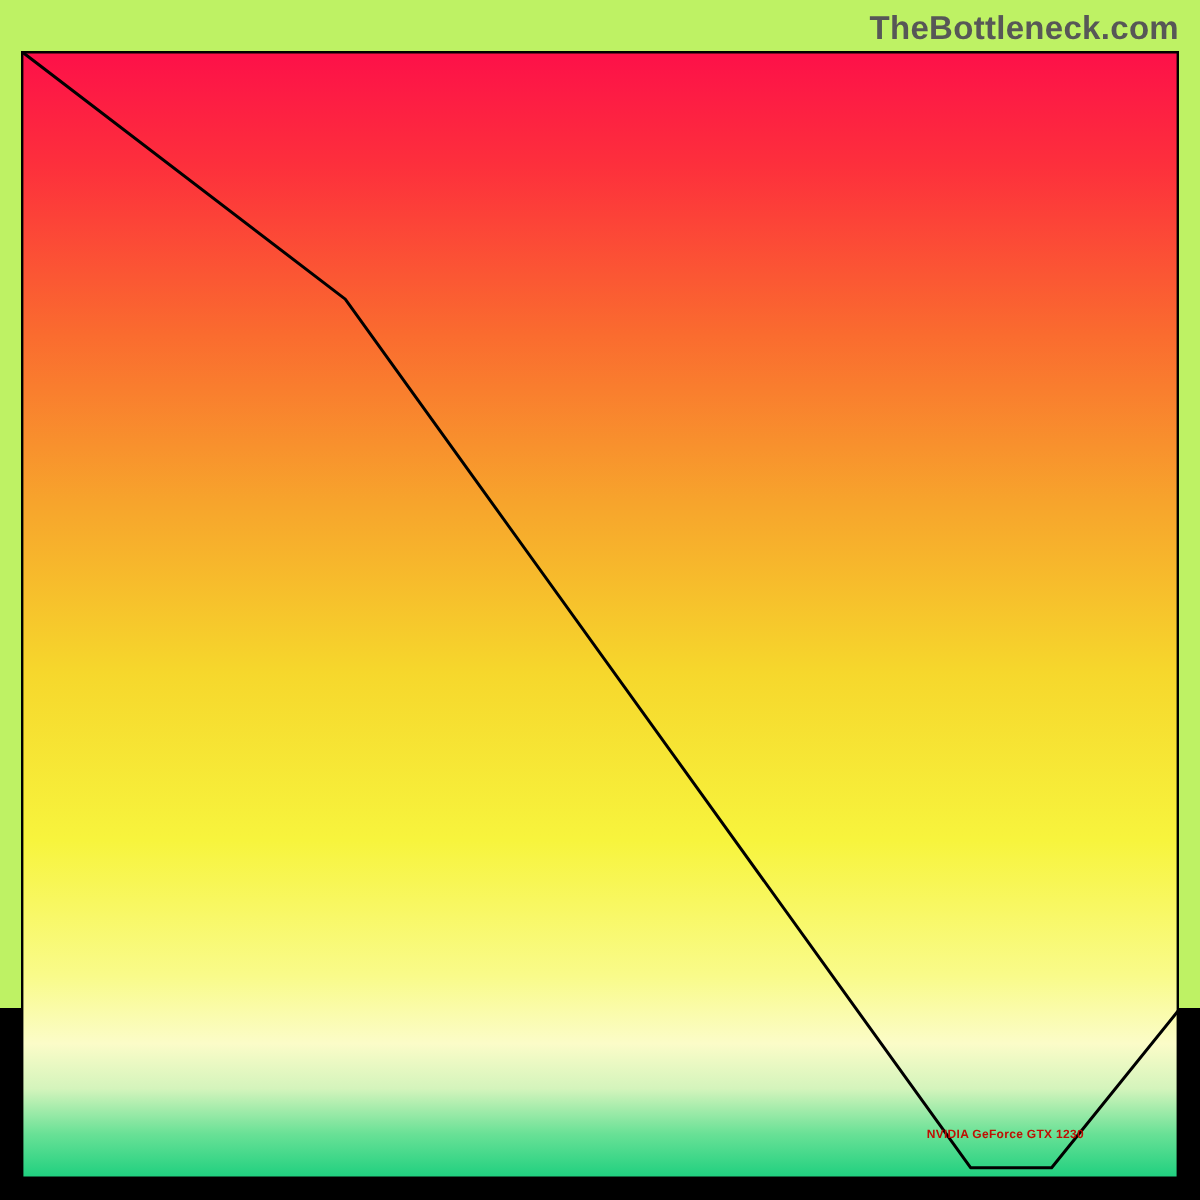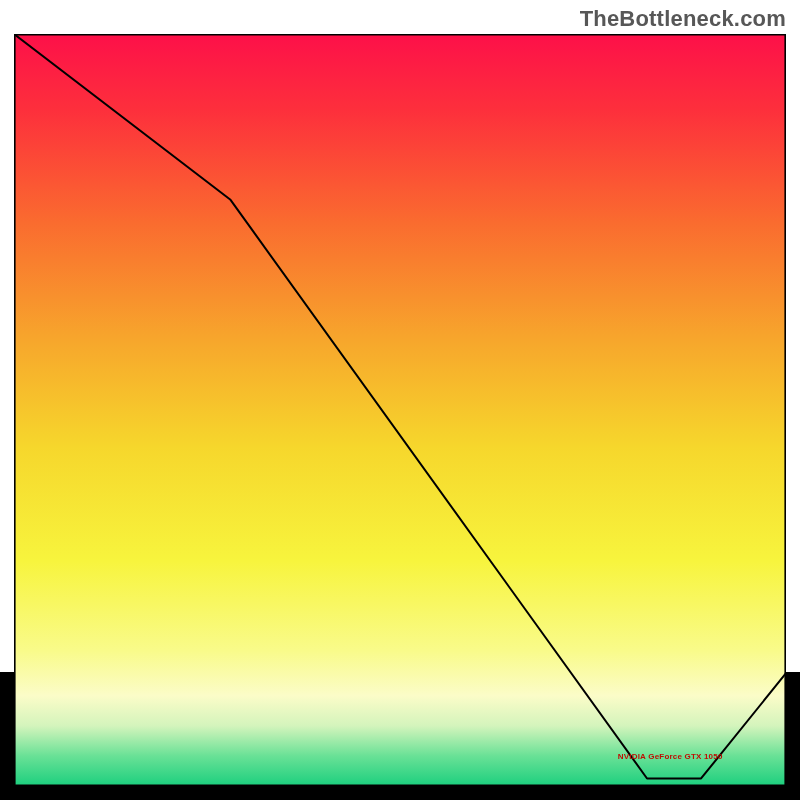--- a/index.html
+++ b/index.html
@@ -1,21 +1,21 @@
 <!DOCTYPE html>
 <html><head>
 <meta charset="utf-8">
 <style>
   * { margin: 0; padding: 0; box-sizing: border-box; }
   html, body { width: 800px; height: 800px; overflow: hidden; background: #000; }
   .stage {
     position: relative;
     width: 800px;
     height: 672px;
-    background: #ffffff;
+    background: #bef264;
   }
   .watermark {
     position: absolute;
     top: 6px;
     right: 14px;
     color: #575757;
     font-family: Arial, Helvetica, sans-serif;
     font-size: 22px;
     font-weight: 600;
     letter-spacing: 0.2px;
@@ -75,17 +75,17 @@
 
     <svg viewBox="0 0 100 100" preserveAspectRatio="none">
       <polyline id="series-line" fill="none" vector-effect="non-scaling-stroke" stroke-linejoin="round" stroke-linecap="butt" points="0.000,0.000 28.000,22.000 82.000,99.000 89.000,99.000 100.000,85.000" stroke="#000000" stroke-width="2"></polyline>
     </svg>
 
     <svg viewBox="0 0 100 100" preserveAspectRatio="none">
       <rect x="0" y="0" width="100" height="100" fill="none" stroke="#000" stroke-width="3.2" vector-effect="non-scaling-stroke"></rect>
     </svg>
 
     <div id="annotation-layer">
-        <div class="annotation" style="color: rgb(191, 14, 3); left: 85%; top: 96%; transform: translate(-50%, -50%);">NVIDIA GeForce GTX 1050</div>
+        <div class="annotation" style="color: rgb(191, 14, 3); left: 85%; top: 96%; transform: translate(-50%, -50%);">NVIDIA GeForce GTX 1230</div>
       </div>
 
   </div>
 </div>
 
 </body></html>

